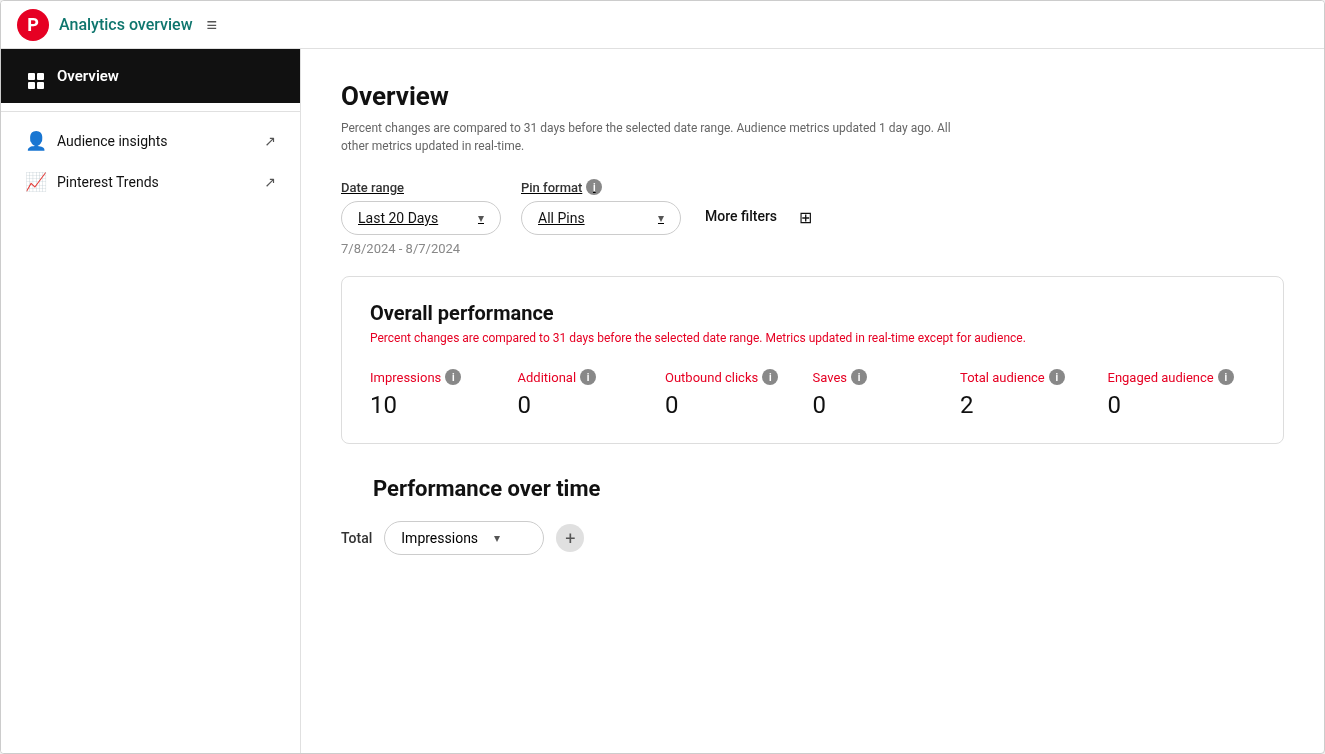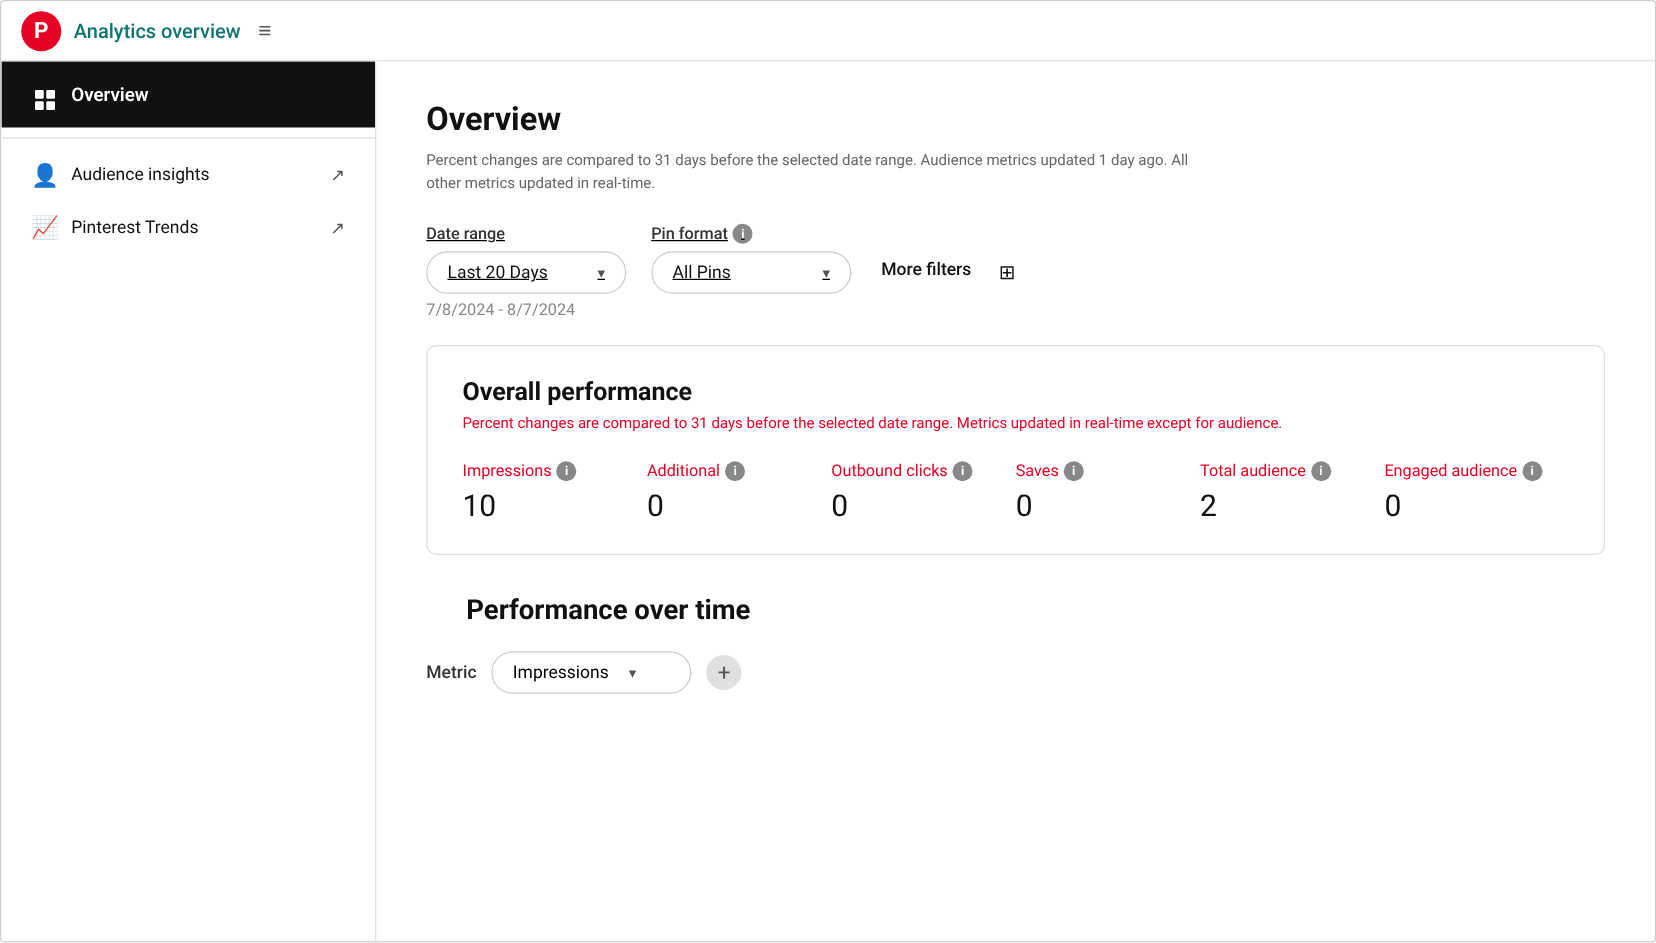--- a/index.html
+++ b/index.html
@@ -445,21 +445,21 @@
               <span class="info-icon">i</span>
             </div>
             <div class="metric-value">0</div>
           </div>
         </div>
       </div>
 
       <div>
         <h2 class="section-title">Performance over time</h2>
         <div class="metric-row">
-          <span class="metric-row-label">Metric</span>
+          <span class="metric-row-label">Total</span>
           <div class="metric-dropdown">
             <span>Impressions</span>
             <span class="chevron-icon">▾</span>
           </div>
           <div class="add-metric-btn">
             <span>+</span>
           </div>
         </div>
       </div>
 

